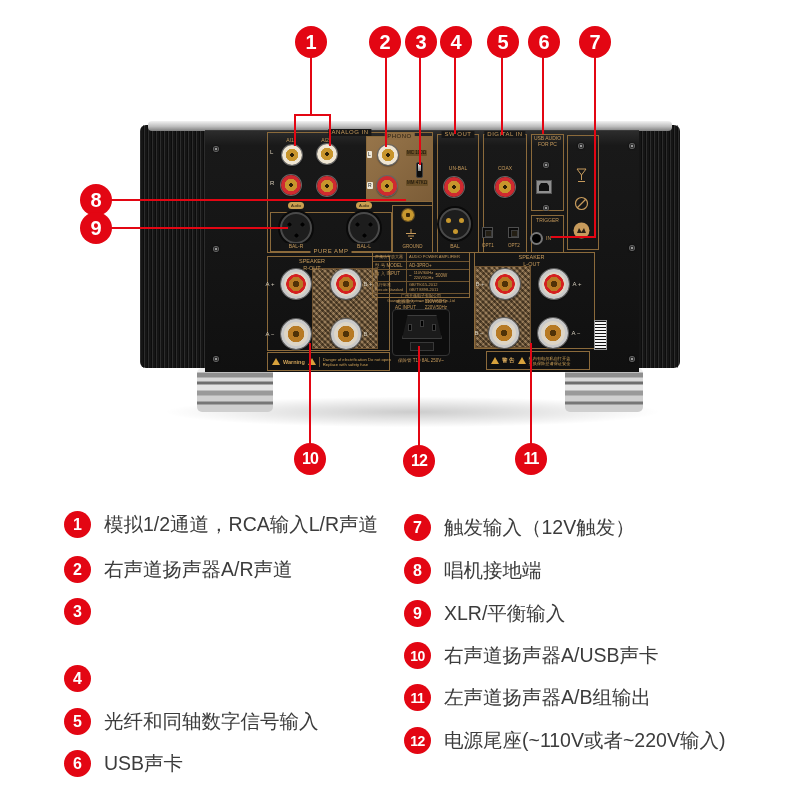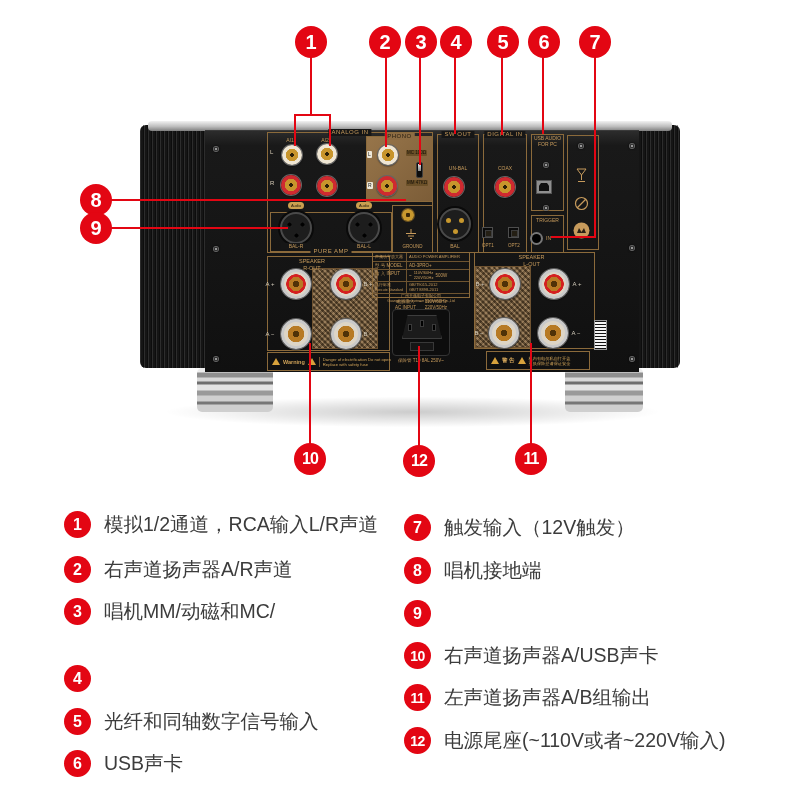--- a/index.html
+++ b/index.html
@@ -384,21 +384,20 @@
     <span class="lg-badge">1</span>
     <span class="lg-text">模拟1/2通道，RCA输入L/R声道</span>
   </div>
   <div class="lg-item" style="left:64px;top:556px;">
     <span class="lg-badge">2</span>
     <span class="lg-text">右声道扬声器A/R声道</span>
   </div>
   <div class="lg-item" style="left:64px;top:598px;">
     <span class="lg-badge">3</span>
     <span class="lg-text" style="line-height:26px;">
-      <div>唱机MM/动磁和MC/</div>
     </span>
   </div>
   <div class="lg-item" style="left:64px;top:665px;">
     <span class="lg-badge">4</span>
   </div>
   <div class="lg-item" style="left:64px;top:708px;">
     <span class="lg-badge">5</span>
     <span class="lg-text">光纤和同轴数字信号输入</span>
   </div>
   <div class="lg-item" style="left:64px;top:750px;">
@@ -409,20 +408,21 @@
   <div class="lg-item" style="left:404px;top:514px;">
     <span class="lg-badge">7</span>
     <span class="lg-text">触发输入（12V触发）</span>
   </div>
   <div class="lg-item" style="left:404px;top:557px;">
     <span class="lg-badge">8</span>
     <span class="lg-text">唱机接地端</span>
   </div>
   <div class="lg-item" style="left:404px;top:600px;">
     <span class="lg-badge">9</span>
+    <span class="lg-text">XLR/平衡输入</span>
   </div>
   <div class="lg-item" style="left:404px;top:642px;">
     <span class="lg-badge" style="font-size:14px;letter-spacing:-0.5px;">10</span>
     <span class="lg-text">右声道扬声器A/USB声卡</span>
   </div>
   <div class="lg-item" style="left:404px;top:684px;">
     <span class="lg-badge" style="font-size:14px;letter-spacing:-0.5px;">11</span>
     <span class="lg-text">左声道扬声器A/B组输出</span>
   </div>
   <div class="lg-item" style="left:404px;top:727px;">

